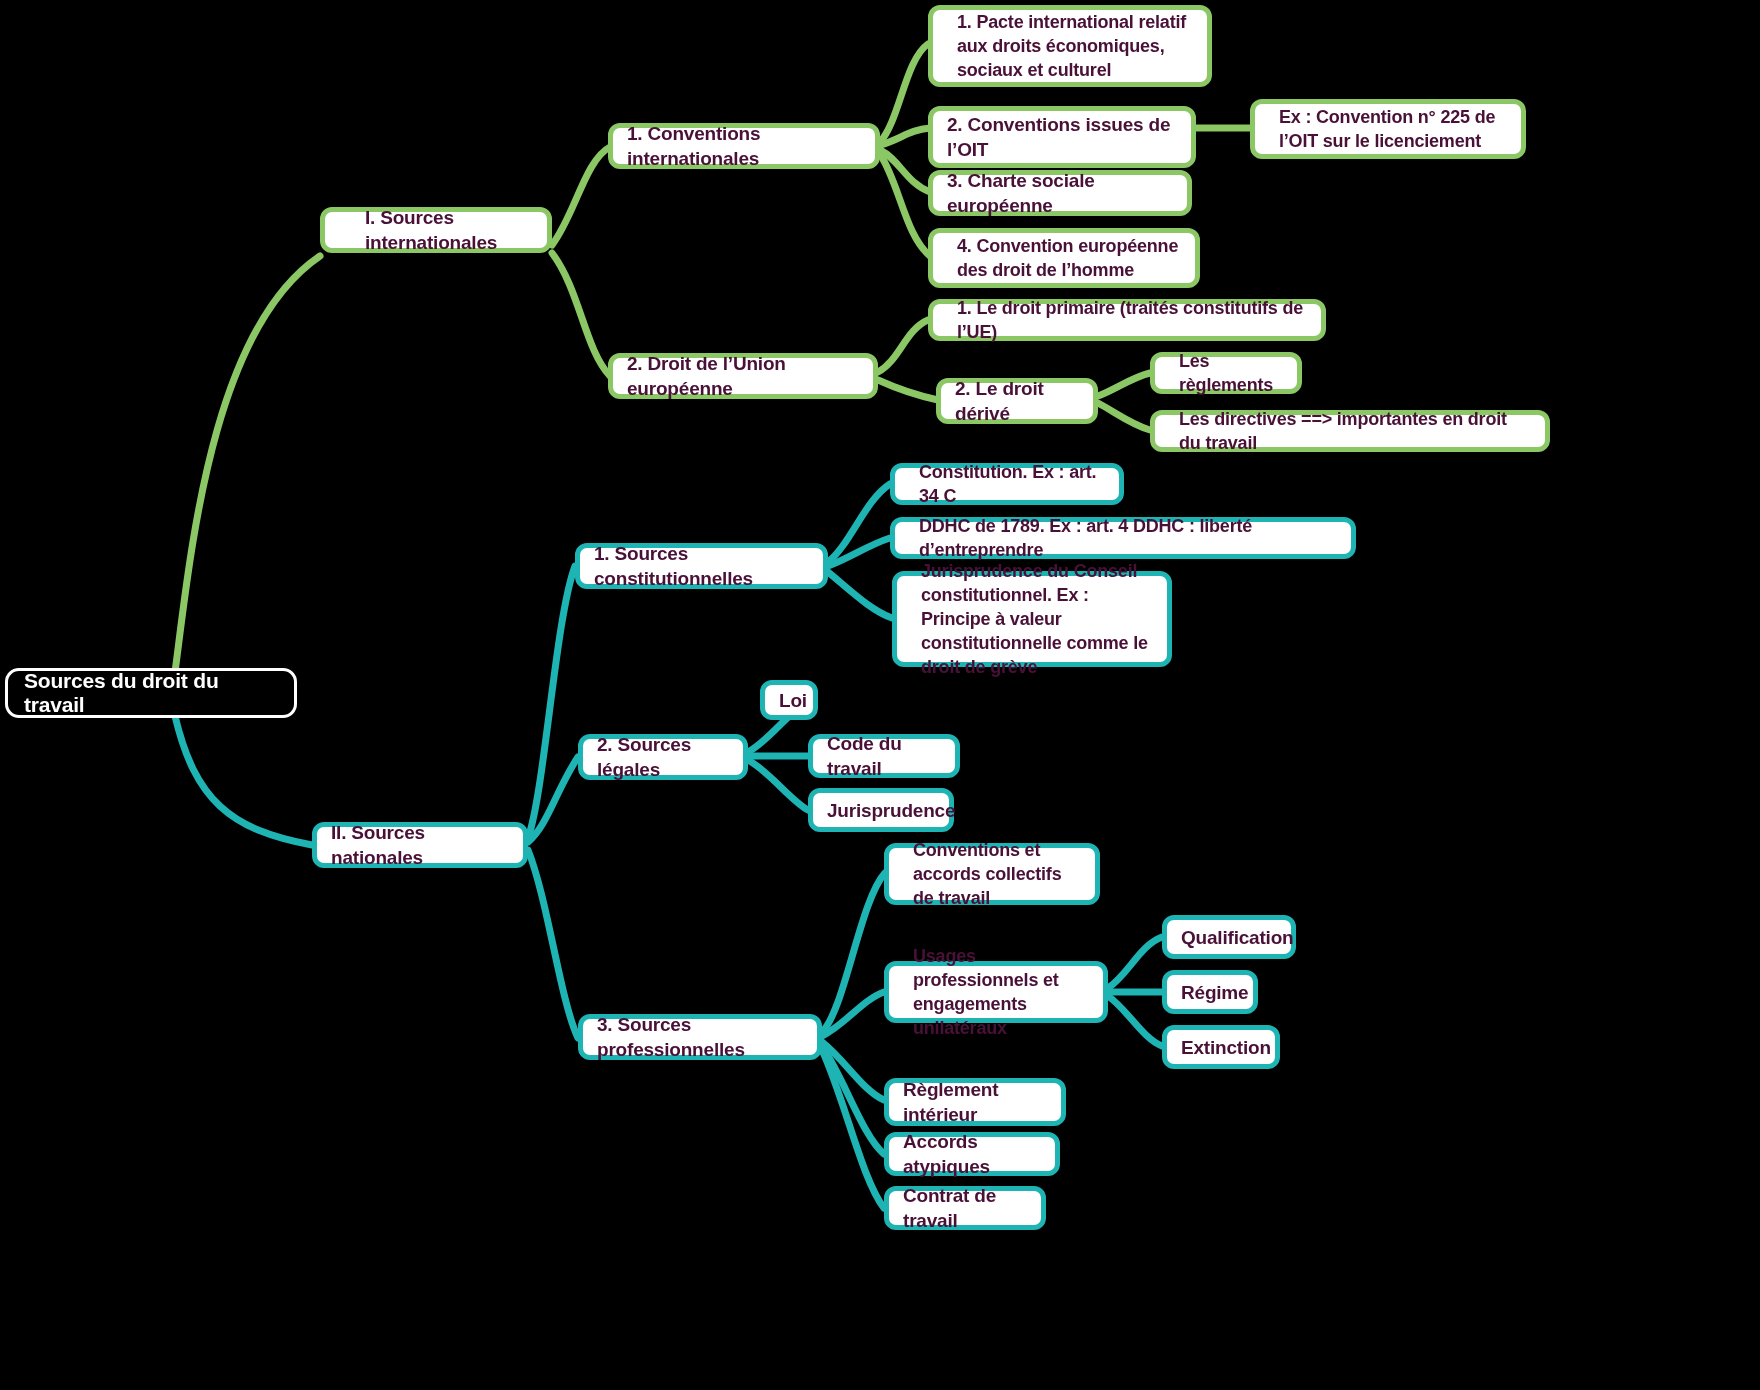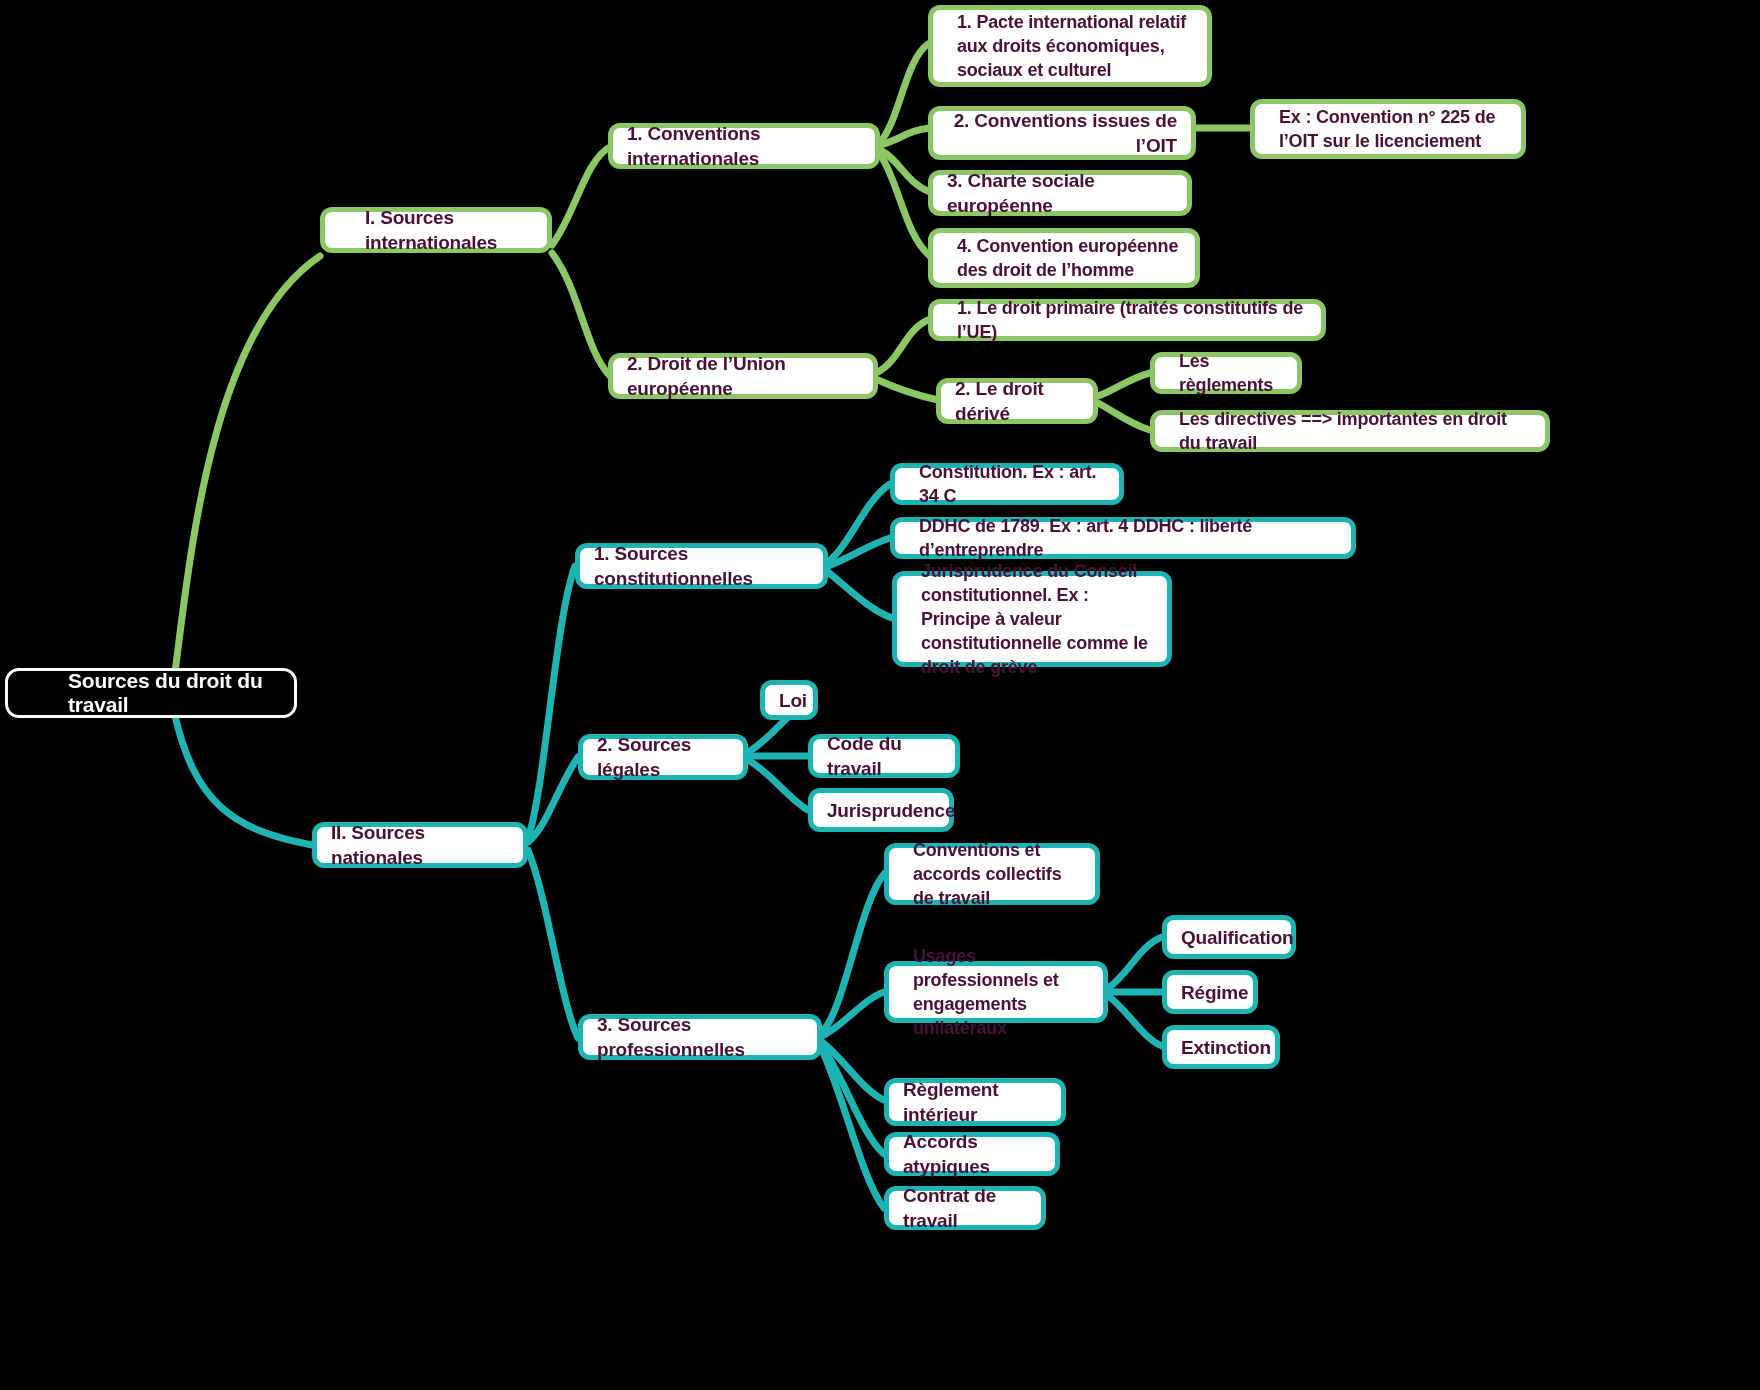--- a/index.html
+++ b/index.html
@@ -2,21 +2,21 @@
 <html><head>
 <meta charset="utf-8">
 <style>
   html,body{margin:0;padding:0;background:#000;}
   body{width:1760px;height:1390px;overflow:hidden;
        font-family:"Liberation Sans","DejaVu Sans",sans-serif;}
   #canvas{position:relative;width:1760px;height:1390px;background:#000000;}
   svg#links{position:absolute;left:0;top:0;width:1760px;height:1390px;}
   .node{position:absolute;box-sizing:border-box;background:#ffffff;
         border-radius:12px;display:flex;align-items:center;
-        color:#4a1138;font-weight:bold;letter-spacing:-0.2px;padding-left:44px;}
+        color:#4a1138;font-weight:bold;letter-spacing:-0.2px;}
   .node span{display:block;width:100%;}
   .lvl-green{border:5px solid #8CC765;}
   .lvl-teal{border:5px solid #1FB4B4;}
   .root{background:#000000;border:3px solid #ffffff;color:#ffffff;
         border-radius:14px;font-size:21px;}
   .root span{padding:0 16px;}
   .n-pad{padding:6px 14px;}
   .fs19{font-size:19px;line-height:25px;}
   .fs18{font-size:18px;line-height:24px;padding-left:24px;}
 </style>
@@ -71,21 +71,21 @@
   </div>
 
   <div class="node lvl-green n-pad fs19" style="left:608px;top:123px;width:272px;height:46px;">
     <span>1. Conventions internationales</span>
   </div>
 
   <div class="node lvl-green n-pad fs18" style="left:928px;top:5px;width:284px;height:82px;">
     <span>1. Pacte international relatif aux droits économiques, sociaux et culturel</span>
   </div>
 
-  <div class="node lvl-green n-pad fs19" style="left:928px;top:106px;width:268px;height:54px;text-align:right;">
+  <div class="node lvl-green n-pad fs19" style="left:928px;top:106px;width:268px;height:62px;">
     <span>2. Conventions issues de l’OIT</span>
   </div>
 
   <div class="node lvl-green n-pad fs18" style="left:1250px;top:99px;width:276px;height:60px;">
     <span>Ex : Convention n° 225 de l’OIT sur le licenciement</span>
   </div>
 
   <div class="node lvl-green n-pad fs19" style="left:928px;top:170px;width:264px;height:46px;">
     <span>3. Charte sociale européenne</span>
   </div>

